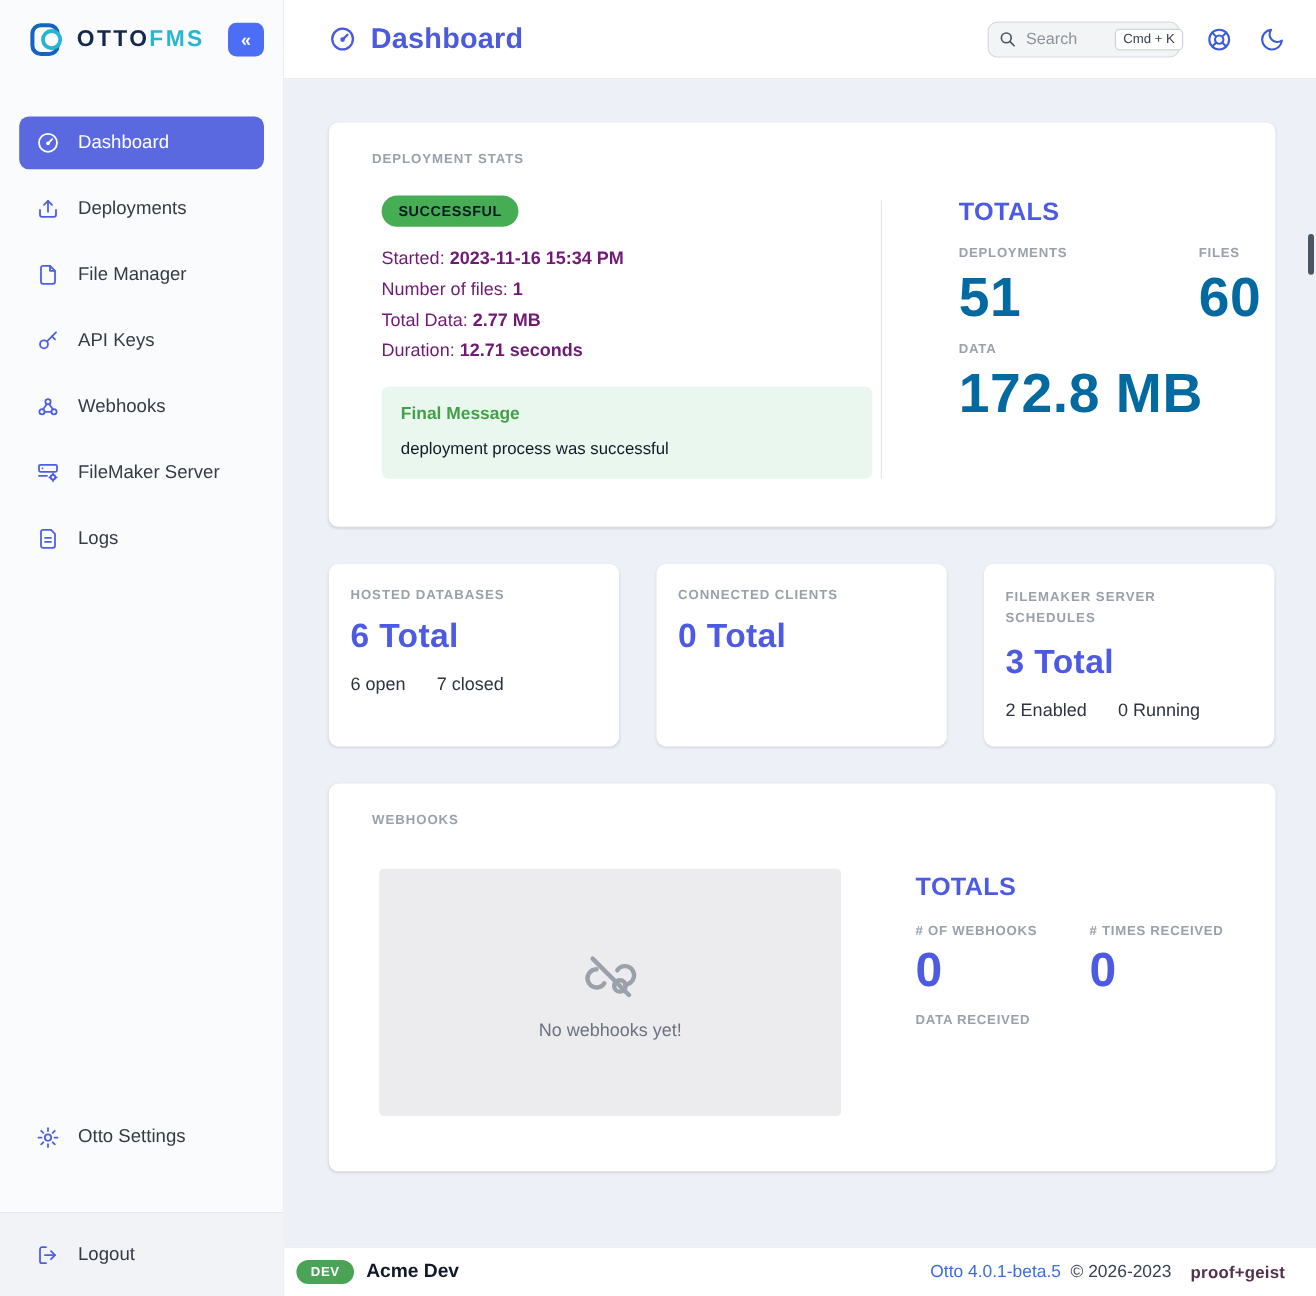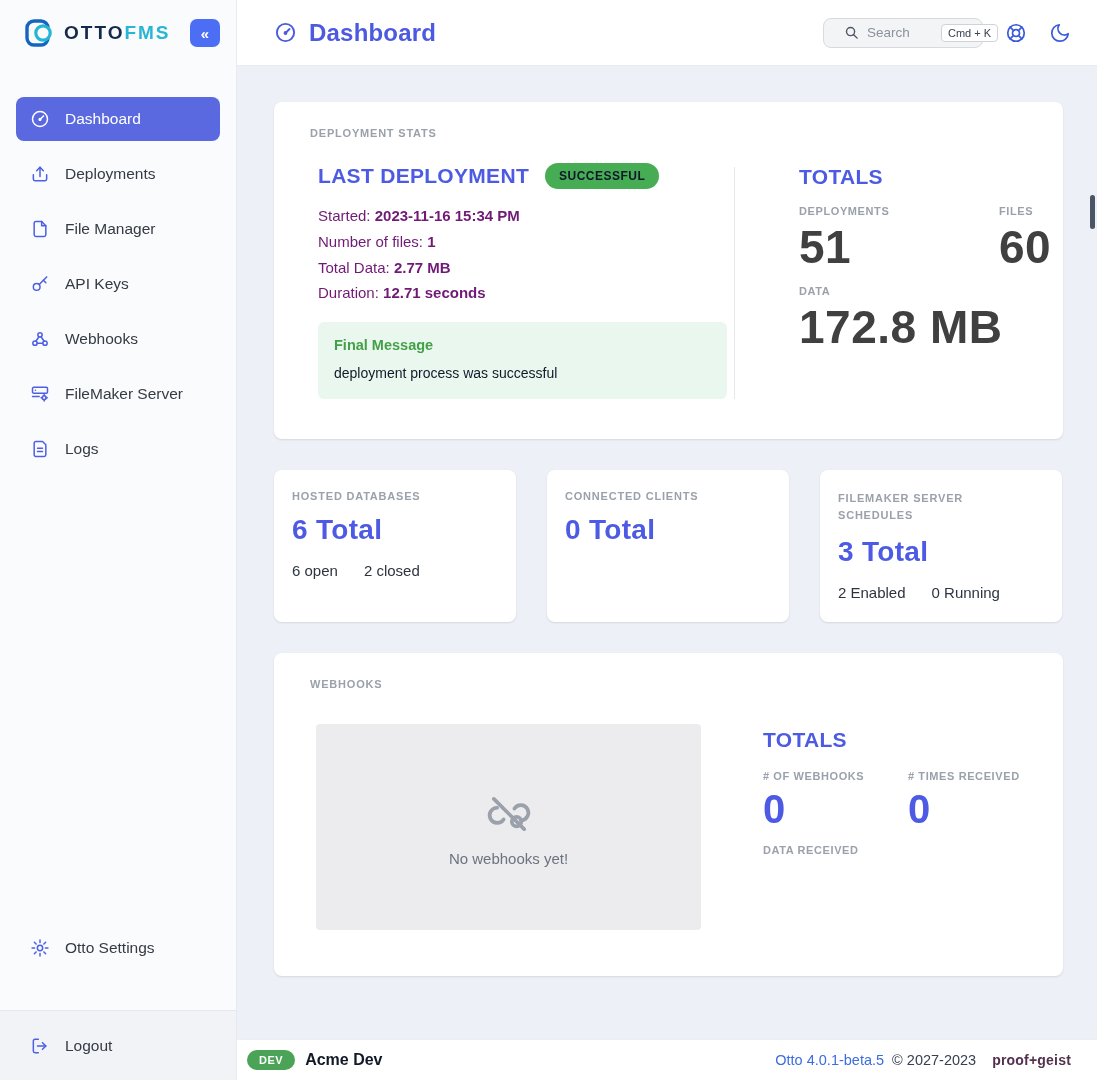--- a/index.html
+++ b/index.html
@@ -48,21 +48,21 @@
   .topbar {
     height:66px; background:#fff; border-bottom:1px solid #e9ebf0;
     display:flex; align-items:center; padding:0 26px 0 37px; gap:10px;
   }
   .page-title-group { display:flex; align-items:center; gap:12px; }
   .page-title-icon { width:23px; height:23px; color:#4c5ae0; }
   .page-title { font-size:24px; font-weight:700; color:#4c5ae0; letter-spacing:.2px; }
   .topbar-right { margin-left:auto; display:flex; align-items:center; gap:22px; }
   .search-box {
     display:flex; align-items:center; gap:6px;
-    width:160px; height:30px; padding:0 6px 0 20px;
+    width:160px; height:30px; padding:0 6px 0 8px;
     background:#f3f4f6; border:1px solid #d7dadf; border-radius:8px;
   }
   .search-box svg { width:15px; height:15px; color:#4b5563; flex:0 0 15px; }
   .search-box input {
     border:none; background:transparent; outline:none; width:70px;
     font-size:13.5px; color:#374151; font-family:"Liberation Sans", sans-serif;
   }
   .search-box input::placeholder { color:#8b929c; }
   .kbd {
     font-size:11px; color:#374151; background:#fff;
@@ -95,21 +95,21 @@
   .deploy-details b { font-weight:700; }
   .final-message {
     margin-top:18px; width:409px; background:#e9f7ef; border-radius:6px; padding:15px 16px 18px 16px;
   }
   .final-message .fm-title { color:#43a047; font-weight:700; font-size:14.5px; margin-bottom:12px; }
   .final-message .fm-body { font-size:14px; color:#111827; }
   .deploy-divider { border-left:1px solid #e5e7eb; margin:4px 0 0 34px; }
   .deploy-right { flex:1; padding-left:64px; padding-top:2px; }
   .totals-grid { display:grid; grid-template-columns:200px 1fr; row-gap:14px; margin-top:16px; }
   .stat-label { font-size:11px; font-weight:700; letter-spacing:.6px; color:#9aa1ab; margin-bottom:6px; }
-  .stat-big { font-size:46px; font-weight:700; color:#404040; line-height:1.05; letter-spacing:.5px; }
+  .stat-big { font-size:46px; font-weight:700; color:#0369a1; line-height:1.05; letter-spacing:.5px; }
   .totals-data { grid-column:1 / span 2; }
 
   
   .cards-row { display:flex; gap:31px; margin-bottom:31px; }
   .mini-card { width:242px; min-height:152px; padding:20px 18px; }
   .mini-total { font-size:28px; font-weight:700; color:#4c5ae4; margin-top:12px; letter-spacing:.3px; }
   .mini-sub { display:flex; gap:26px; font-size:15px; color:#2d3440; margin-top:16px; }
   .mini-label-2line { max-width:150px; line-height:1.55; }
 
   
@@ -307,21 +307,20 @@
       </div>
     </div>
 
     <div class="content">
 
       <section class="card deploy-card">
         <div class="section-label">DEPLOYMENT STATS</div>
         <div class="deploy-cols">
           <div class="deploy-left">
             <div class="deploy-head">
-              <span class="col-heading">LAST DEPLOYMENT</span>
               <span class="badge-success">SUCCESSFUL</span>
             </div>
             <div class="deploy-details">
               <div class="row"><span>Started: </span><b>2023-11-16 15:34 PM</b></div>
               <div class="row"><span>Number of files: </span><b>1</b></div>
               <div class="row"><span>Total Data: </span><b>2.77 MB</b></div>
               <div class="row"><span>Duration: </span><b>12.71 seconds</b></div>
             </div>
             <div class="final-message">
               <div class="fm-title">Final Message</div>
@@ -348,21 +347,21 @@
           </div>
         </div>
       </section>
 
       <div class="cards-row">
         <section class="card mini-card">
           <div class="section-label">HOSTED DATABASES</div>
           <div class="mini-total">6 Total</div>
           <div class="mini-sub">
             <span>6 open</span>
-            <span>2 closed</span>
+            <span>7 closed</span>
           </div>
         </section>
         <section class="card mini-card">
           <div class="section-label">CONNECTED CLIENTS</div>
           <div class="mini-total">0 Total</div>
         </section>
         <section class="card mini-card">
           <div class="section-label mini-label-2line">FILEMAKER SERVER SCHEDULES</div>
           <div class="mini-total">3 Total</div>
           <div class="mini-sub">
@@ -403,20 +402,20 @@
         </div>
       </section>
 
     </div>
 
     <div class="footer">
       <span class="env-pill">DEV</span>
       <span class="env-name">Acme Dev</span>
       <div class="footer-right">
         <span class="version">Otto 4.0.1-beta.5</span>
-        <span class="copyright">© 2027-2023</span>
+        <span class="copyright">© 2026-2023</span>
         <span class="brand">proof+geist</span>
       </div>
     </div>
 
     <div class="scroll-thumb"></div>
   </div>
 </div>
 
 </body></html>

